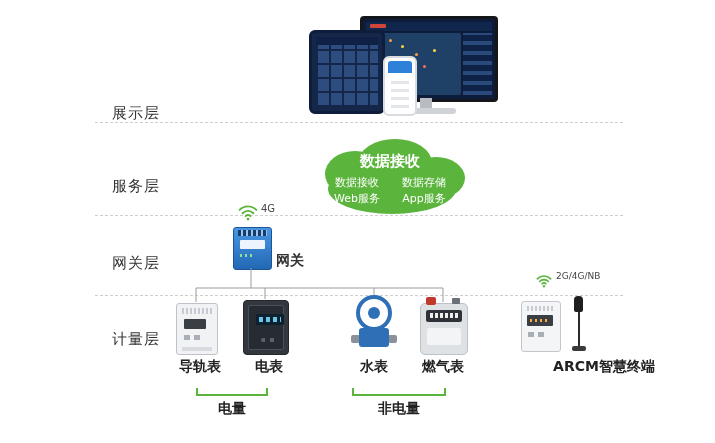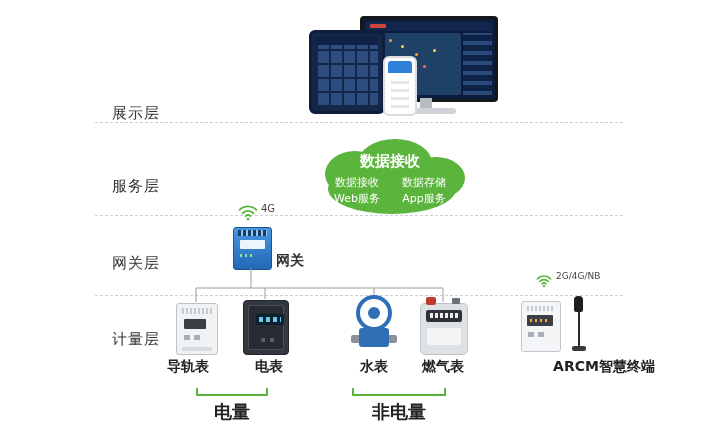--- a/index.html
+++ b/index.html
@@ -117,29 +117,29 @@
     background:repeating-linear-gradient(90deg,#ffab40 0 2px,transparent 2px 5px);}
   .ar-btns{position:absolute;top:30px;left:6px;width:16px;height:5px;
     background:repeating-linear-gradient(90deg,#a9afb7 0 6px,transparent 6px 10px);}
 
   .ant-cap{position:absolute;left:574px;top:296px;width:9px;height:16px;background:#1e1e1e;border-radius:4px 4px 2px 2px;}
   .ant-stem{position:absolute;left:578px;top:312px;width:2px;height:34px;background:#2a2a2a;}
   .ant-base{position:absolute;left:572px;top:346px;width:14px;height:5px;background:#3a3a3a;border-radius:2px;}
 
   .device-label{position:absolute;top:358px;transform:translateX(-50%);white-space:nowrap;
     font-size:14px;font-weight:600;color:#222;}
-  .dl-din{left:188px;}.dl-em{left:269px;}.dl-wm{left:374px;}.dl-gm{left:443px;}.dl-arcm{left:560px;margin-left:44px;}
+  .dl-din{left:200px;}.dl-em{left:269px;}.dl-wm{left:374px;}.dl-gm{left:443px;}.dl-arcm{left:560px;margin-left:44px;}
 
   .bracket{position:absolute;top:388px;height:6px;border-bottom:2px solid #5bb53c;}
   .bracket::before,.bracket::after{content:"";position:absolute;bottom:-2px;width:2px;height:8px;background:#5bb53c;}
   .bracket::before{left:0;}
   .bracket::after{right:0;}
   .br-electric{left:196px;width:72px;}
   .br-nonelectric{left:352px;width:94px;}
-  .group-label{position:absolute;top:400px;transform:translateX(-50%);font-size:18px;font-weight:600;color:#222;}
+  .group-label{position:absolute;top:400px;transform:translateX(-50%);font-size:14px;font-weight:600;color:#222;}
   .gl-electric{left:232px;}
   .gl-nonelectric{left:399px;}
 </style>
 </head>
 <body>
 
 <div class="canvas">
 
   <div class="sep sep1"></div>
   <div class="sep sep2"></div>

